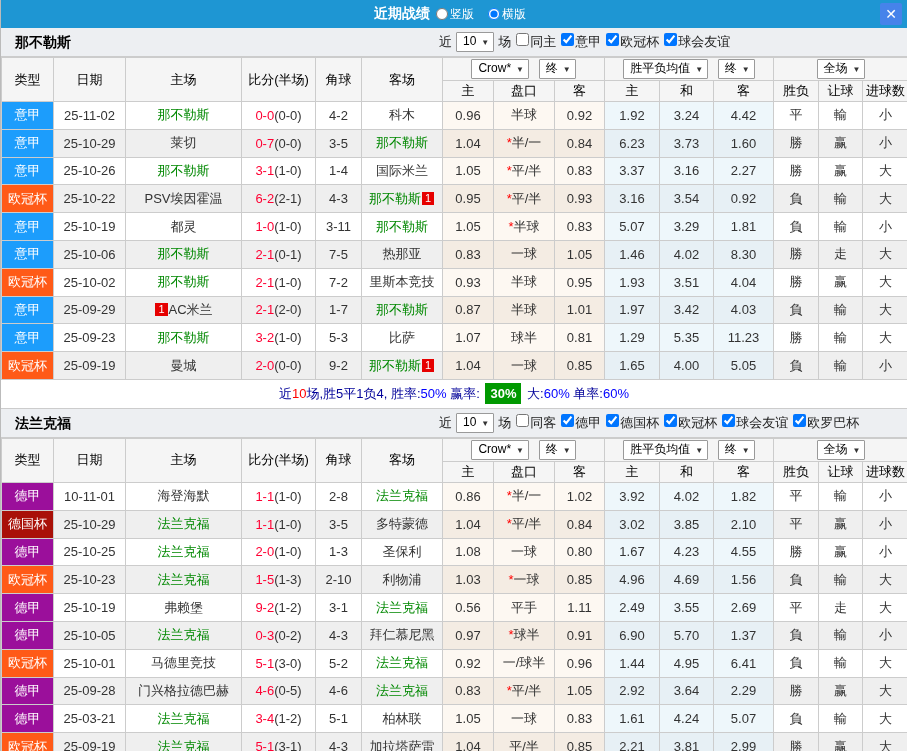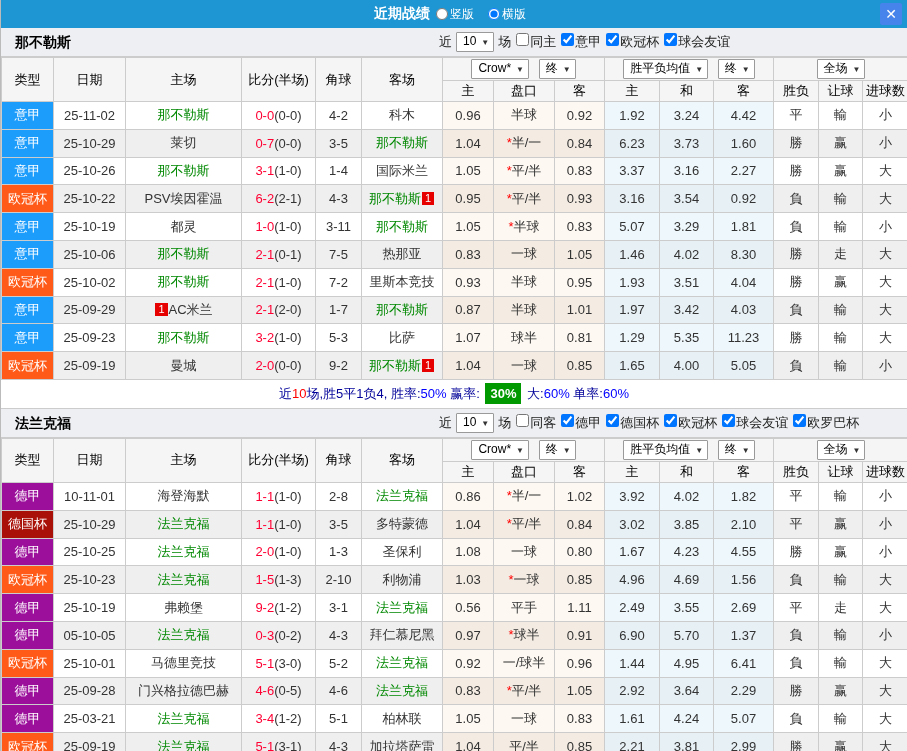--- a/index.html
+++ b/index.html
@@ -487,21 +487,21 @@
           <td class="az">1.11</td>
           <td class="eu">2.49</td>
           <td class="eu">3.55</td>
           <td class="eu">2.69</td>
           <td class="c-blue">平</td>
           <td class="c-blue">走</td>
           <td class="c-red">大</td>
         </tr>
         <tr>
           <td class="lg" style="background: rgb(155, 15, 155);">德甲</td>
-          <td class="date">05-10-05</td>
+          <td class="date">25-10-05</td>
           <td class="team focus"><span class="nm">法兰克福</span></td>
           <td class="score"><span class="ft">0-3</span><span class="ht">(0-2)</span></td>
           <td class="corner">4-3</td>
           <td class="team"><span class="nm">拜仁慕尼黑</span></td>
           <td class="az">0.97</td>
           <td class="az pk"><span class="star">*</span><span>球半</span></td>
           <td class="az">0.91</td>
           <td class="eu">6.90</td>
           <td class="eu">5.70</td>
           <td class="eu">1.37</td>

